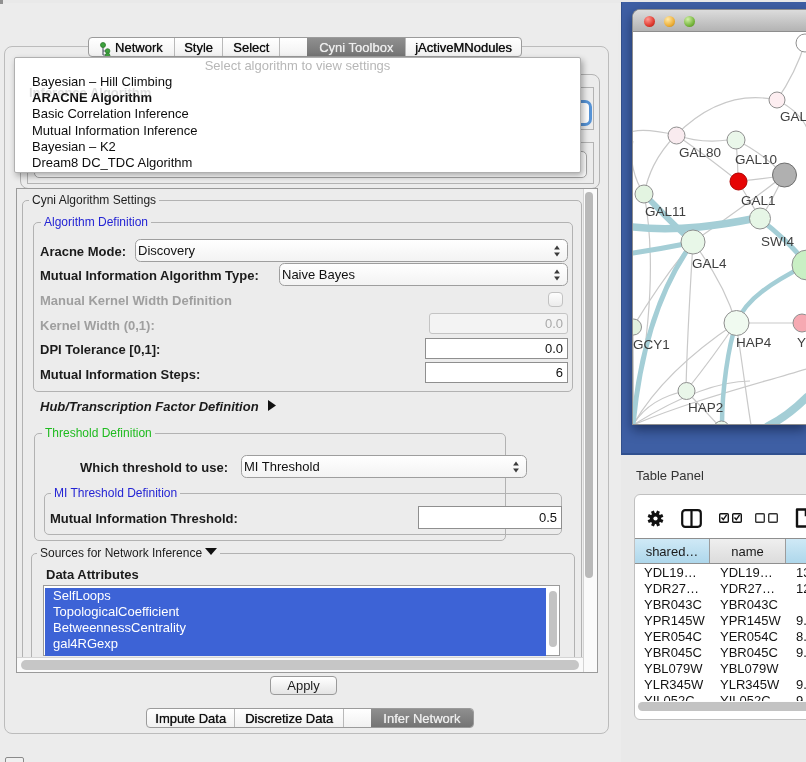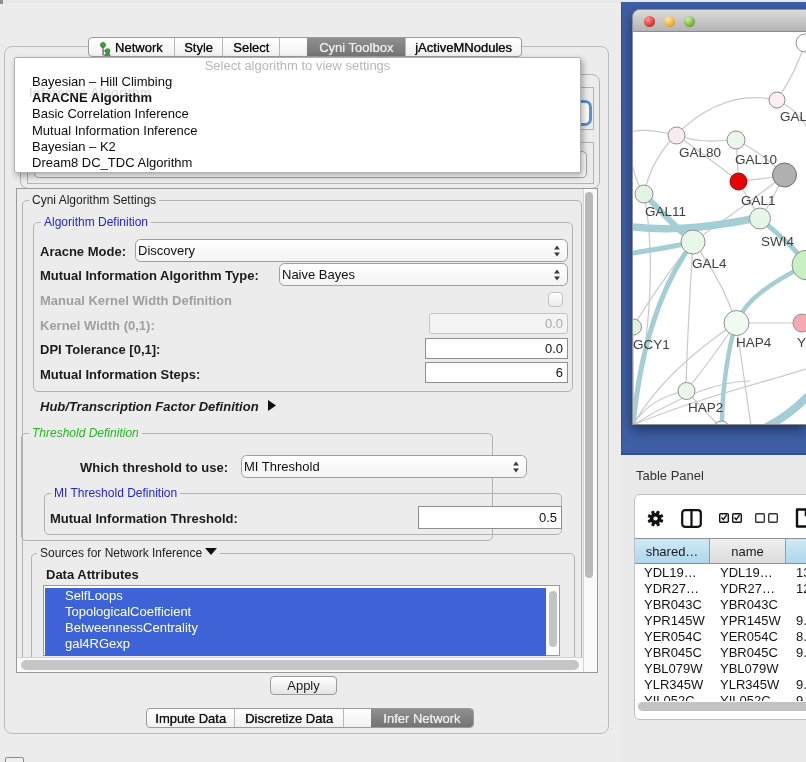--- a/index.html
+++ b/index.html
@@ -125,21 +125,21 @@
     <div class="lbl" style="left:23px;top:153px;">DPI Tolerance [0,1]:</div>
     <div class="field" style="left:408px;top:149px;width:143px;height:21px;">0.0</div>
     <div class="lbl" style="left:23px;top:178px;">Mutual Information Steps:</div>
     <div class="field" style="left:408px;top:173px;width:143px;height:21px;">6</div>
     <div class="lbl" style="left:23px;top:210px;font-style:italic;">Hub/Transcription Factor Definition
       <svg width="9" height="11" viewBox="0 0 9 11" style="margin-left:5px;">
           <path d="M1 0 L9 5.5 L1 11 Z" fill="#111"></path>
         </svg>
     </div>
 
-    <div class="group" style="left:4px;top:244px;width:472px;height:108px;font-style:italic;">
+    <div class="group" style="left:17px;top:244px;width:472px;height:108px;">
       <span class="gtitle" style="left:7px;color:#1fbb1f;">Threshold Definition</span>
     </div>
     <div class="lbl" style="left:63px;top:271px;">Which threshold to use:</div>
     <div class="combo" style="left:224px;top:266px;width:286px;height:23px;">MI Threshold
       <svg width="8" height="12" viewBox="0 0 8 12">
           <path d="M4 0.5 L6.9 4.4 L1.1 4.4 Z" fill="#3a3a3a"></path>
           <path d="M4 11.5 L6.9 7.6 L1.1 7.6 Z" fill="#3a3a3a"></path>
         </svg>
     </div>
     <div class="group" style="left:27px;top:304px;width:518px;height:42px;">
@@ -150,21 +150,21 @@
 
     <div class="group" style="left:14px;top:364px;width:544px;height:130px;">
       <span class="gtitle" style="left:5px;">Sources for Network Inference
         <svg width="12" height="9" viewBox="0 0 12 9" style="vertical-align:1px;">
             <path d="M0 1 L12 1 L6 8 Z" fill="#111"></path>
           </svg>
       </span>
     </div>
     <div class="lbl" style="left:29px;top:378px;">Data Attributes</div>
     <div class="abs" style="left:26px;top:396px;width:517px;height:71px;border:1px solid #9a9a9a;background:#fff;">
-      <div style="position:absolute;left:1px;top:1.5px;width:501px;height:68px;background:#3d63d6;color:#fff;font-size:13px;line-height:16.2px;padding-left:20px;">
+      <div style="position:absolute;left:1px;top:1.5px;width:501px;height:68px;background:#3d63d6;color:#fff;font-size:13px;line-height:16.2px;padding-left:8px;">
         SelfLoops<br>TopologicalCoefficient<br>BetweennessCentrality<br>gal4RGexp
       </div>
       <div style="position:absolute;right:2px;top:5px;width:8px;height:56px;background:#c3c3c3;border-radius:4px;"></div>
     </div>
 
     <div class="abs" style="left:566px;top:0;width:15px;height:483px;background:#fafafa;border-left:1px solid #d4d4d4;"></div>
     <div class="abs" style="left:568px;top:3px;width:8px;height:386px;background:#b9b9b9;border-radius:4px;"></div>
     <div class="abs" style="left:0;top:468px;width:566px;height:15px;background:#fafafa;border-top:1px solid #d4d4d4;"></div>
     <div class="abs" style="left:4px;top:471px;width:558px;height:10px;background:#c6c6c6;border-radius:5px;"></div>
   </div>

